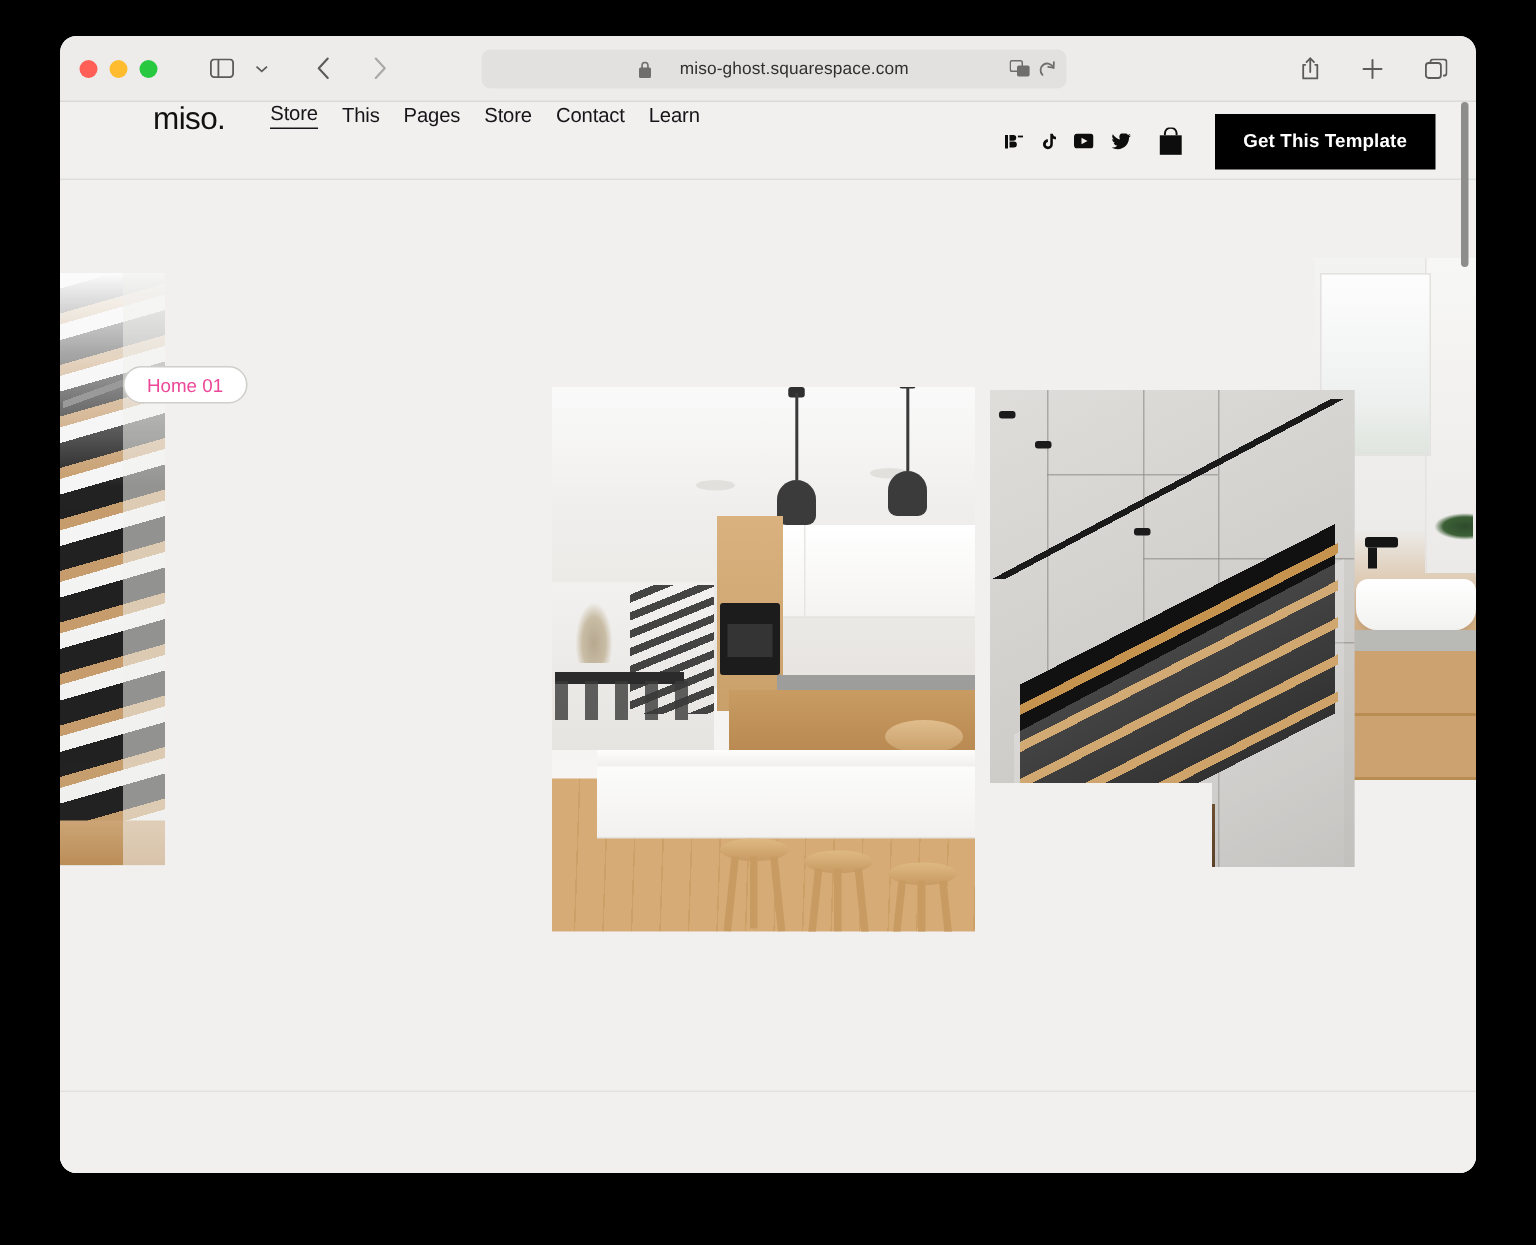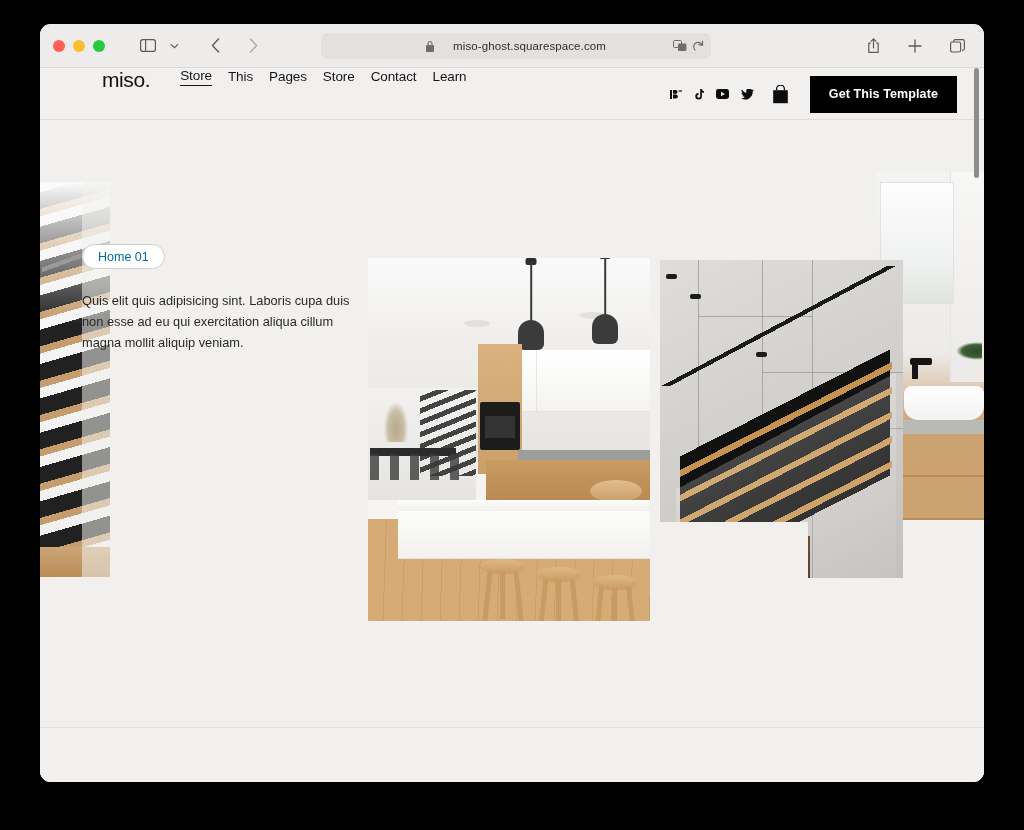--- a/index.html
+++ b/index.html
@@ -414,21 +414,21 @@
     display: inline-flex;
     align-items: center;
     justify-content: center;
     margin-top: 124px;
     background: #ffffff;
     border: 1px solid #cfcecb;
     border-radius: 999px;
     height: 25px;
     padding: 0 15px;
     font-size: 12.5px;
-    color: #0369a1;
+    color: #ec4899;
   }
   .hero-title {
     margin-top: 9px;
     font-size: 62px;
     line-height: 1.0;
     font-weight: 400;
     letter-spacing: -2.2px;
     color: #121212;
     white-space: nowrap;
   }
@@ -699,21 +699,20 @@
           <span class="leg" style="left:5px;top:36px;height:38px;transform:rotate(6deg)"></span>
           <span class="leg" style="left:36px;top:36px;height:38px;transform:rotate(-6deg)"></span>
           <span class="leg" style="left:20px;top:36px;height:36px"></span>
         </div>
       </div>
 
       <div class="hero-copy">
         <div class="badge">Home 01</div>
         <h1 class="hero-title">
         </h1>
-        <p class="hero-text">Quis elit quis adipisicing sint. Laboris cupa duis non esse ad eu qui exercitation aliqua cillum magna mollit aliquip veniam.</p>
       </div>
     </div>
 
     <div class="next-section"></div>
   </div>
 
   <div class="scrollbar-track">
     <div class="scrollbar-thumb"></div>
   </div>
 </div>

